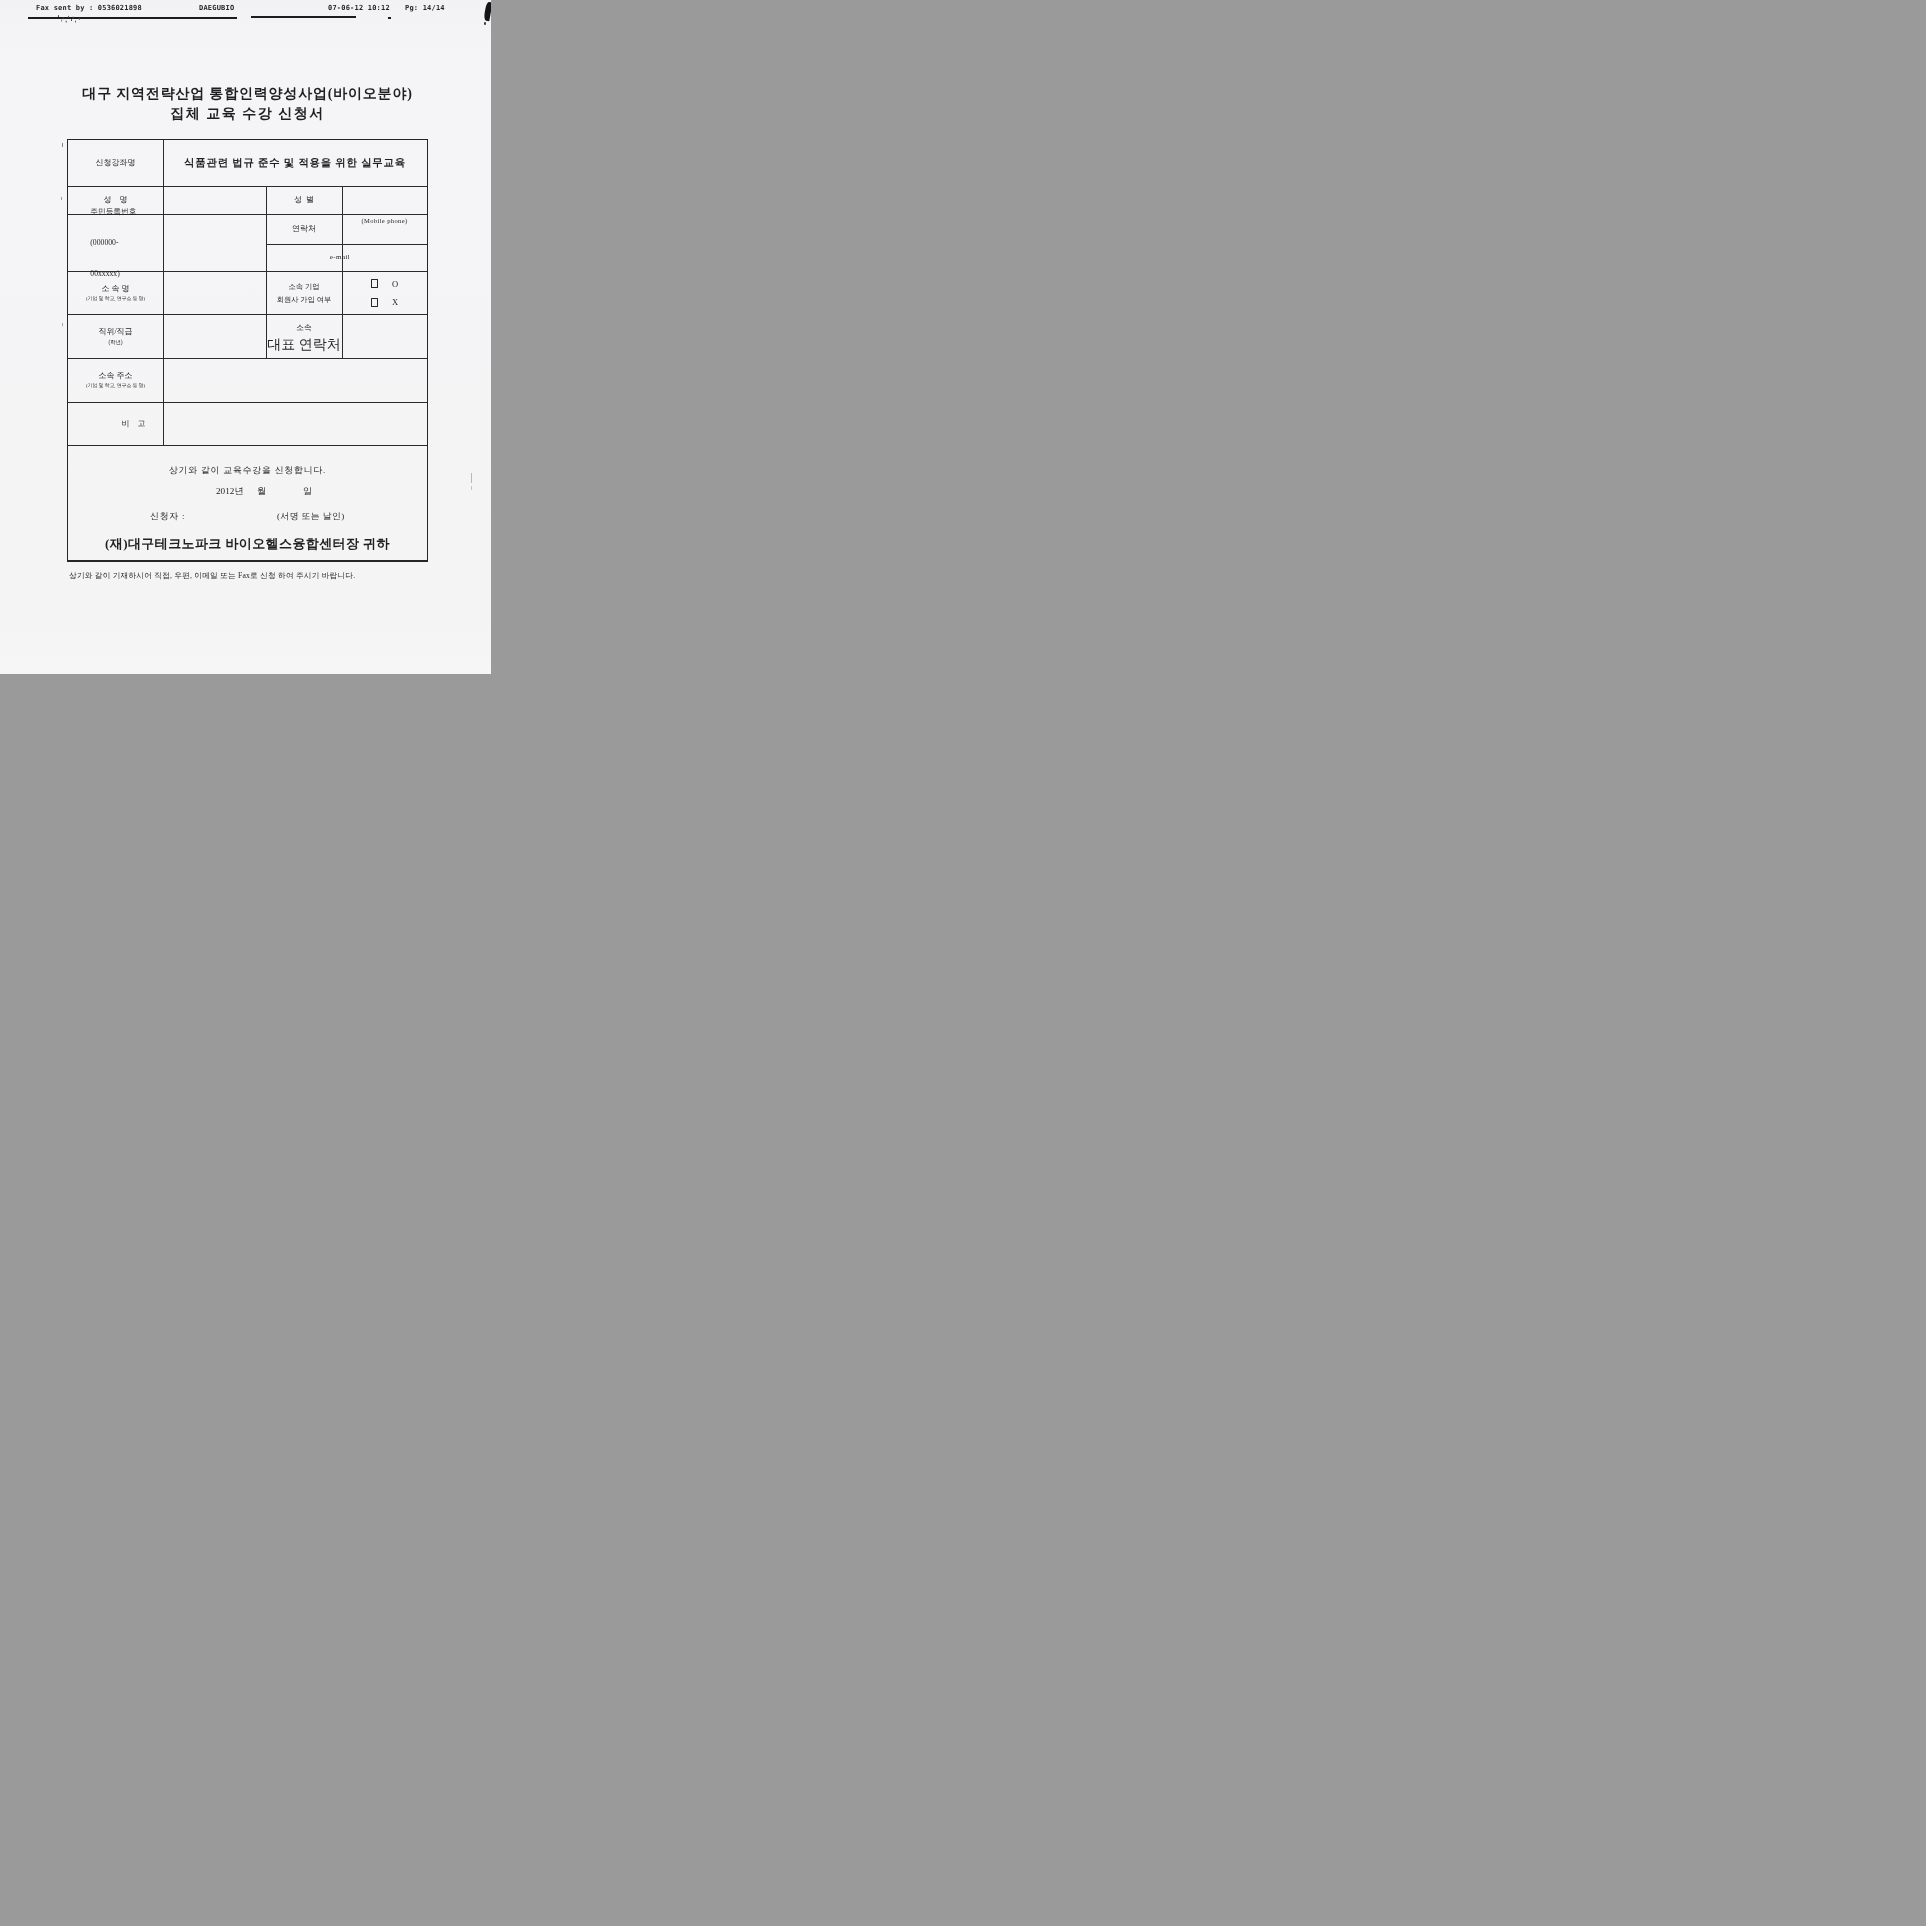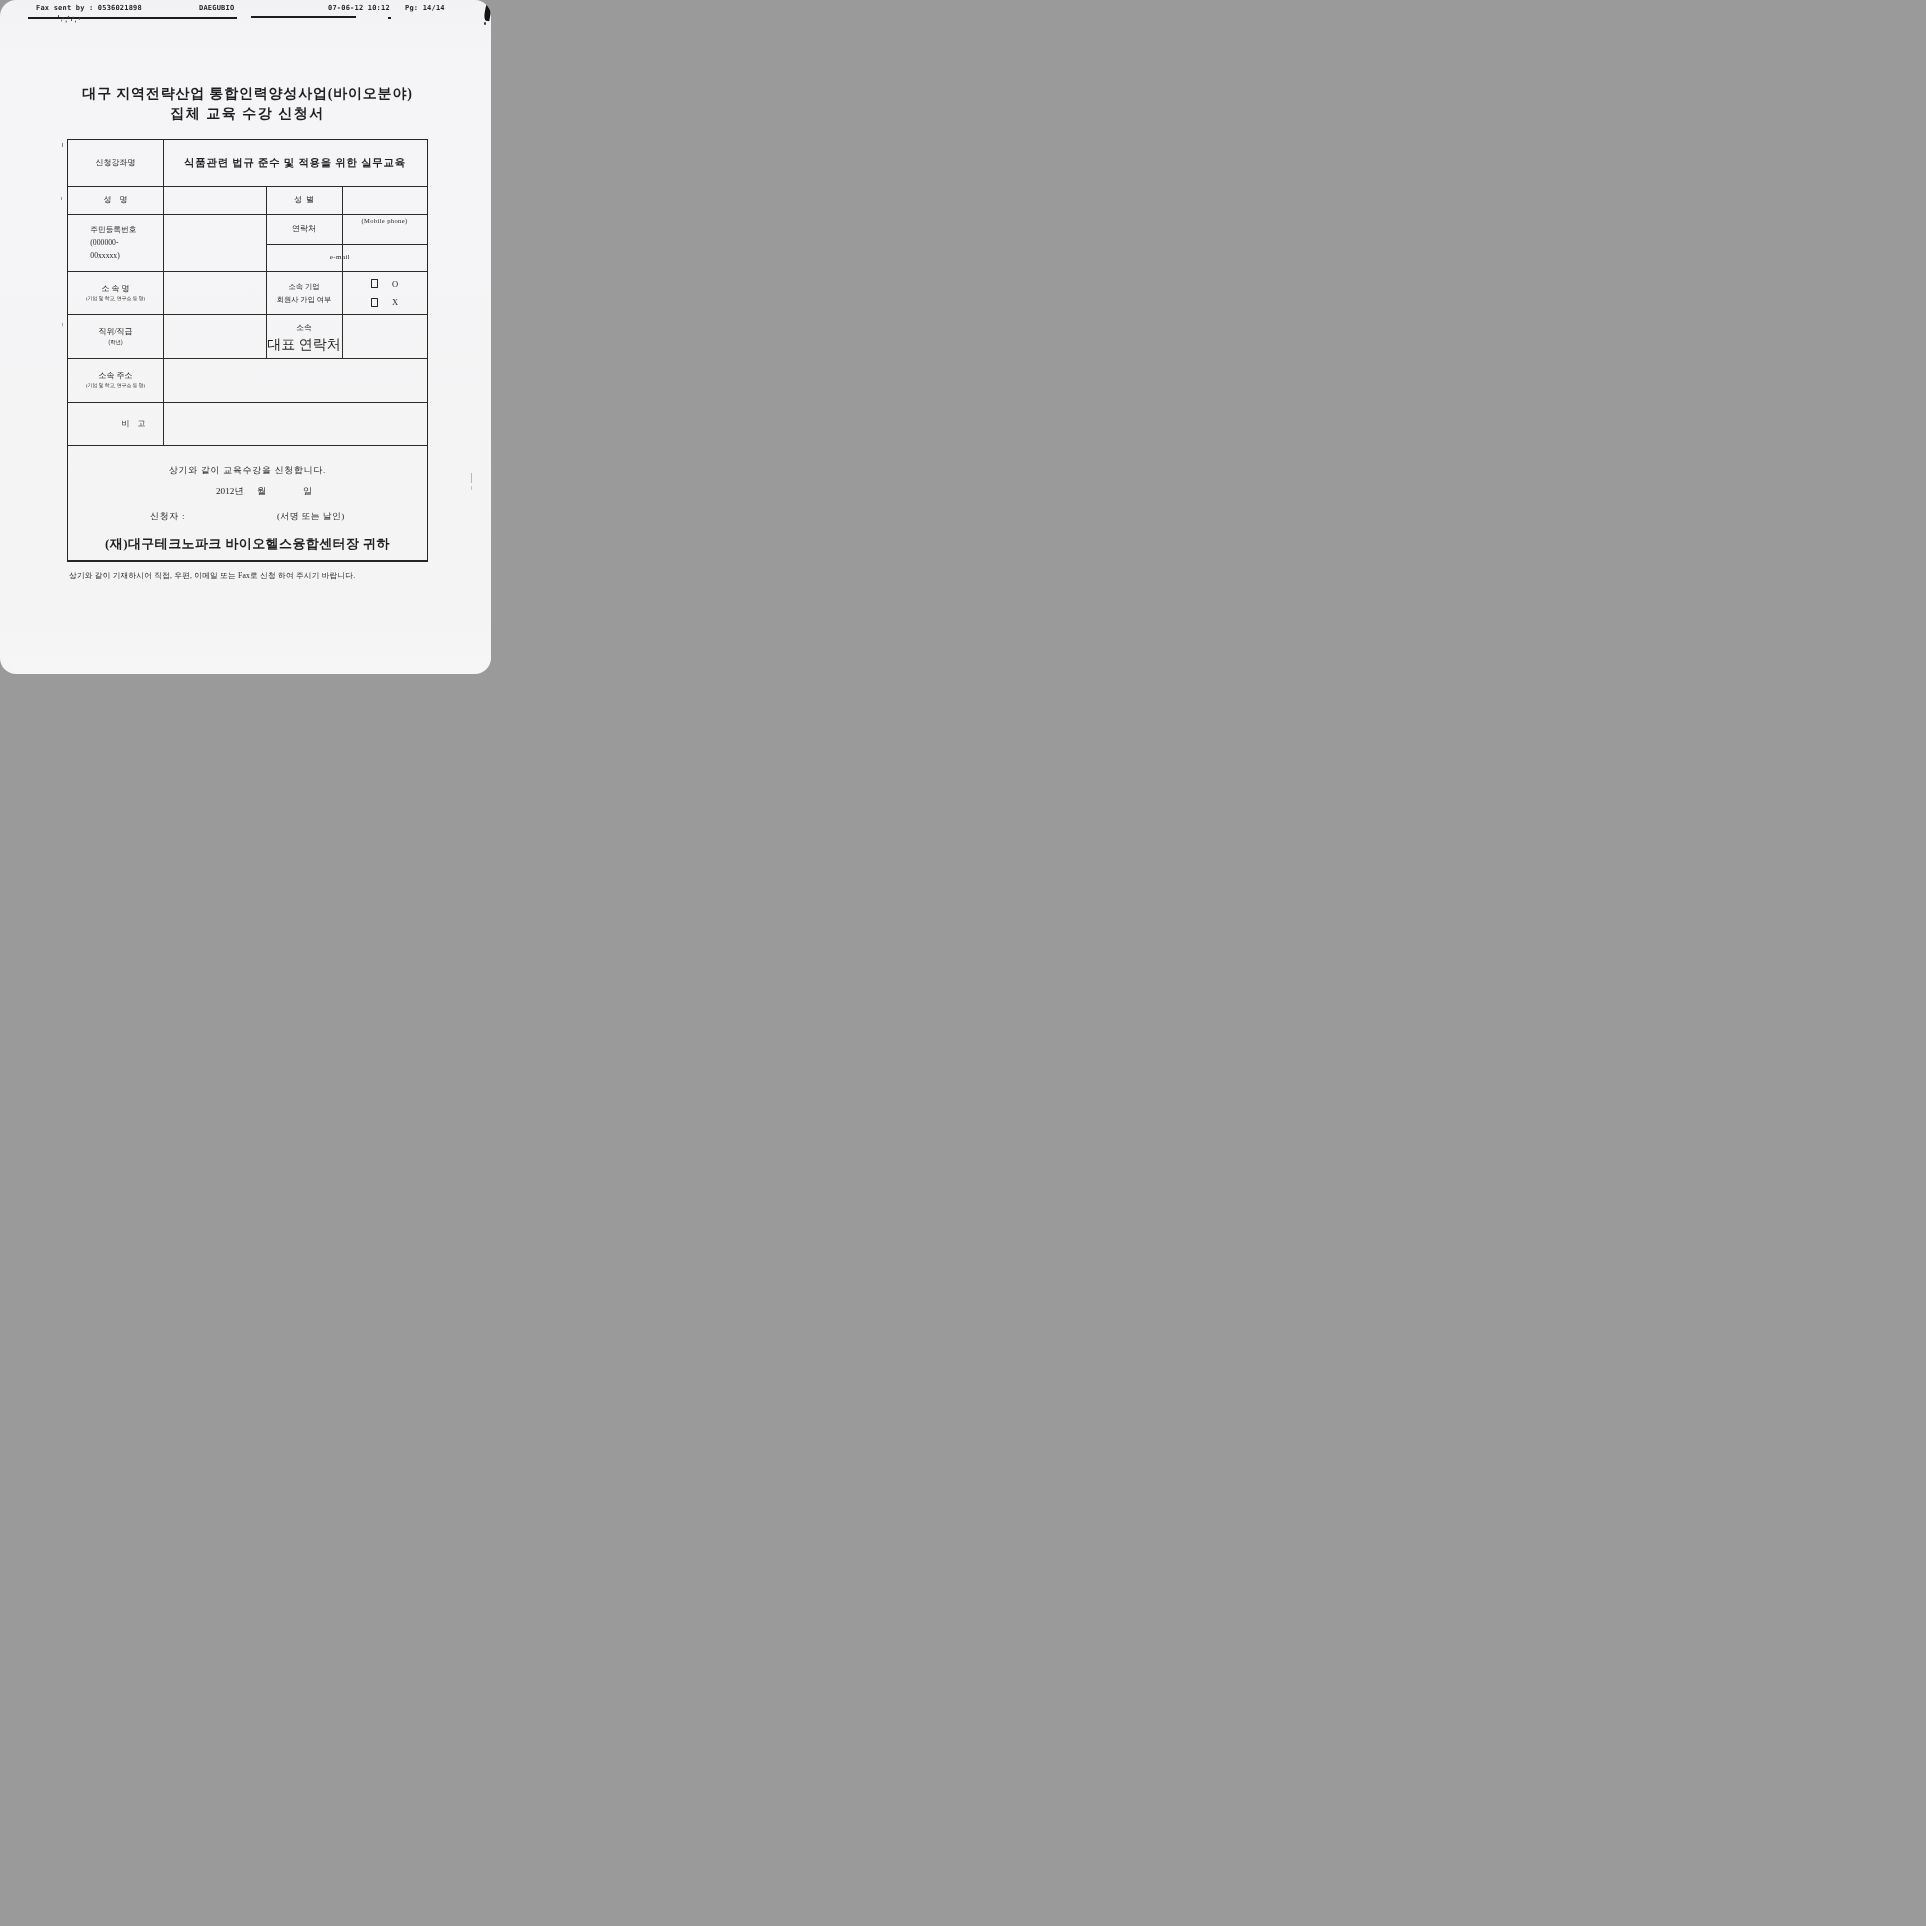--- a/index.html
+++ b/index.html
@@ -4,21 +4,20 @@
 <style>
   html,body{margin:0;padding:0;background:#9a9a9a;}
   .page{
     position:relative;
     width:491px;height:674px;
     background:#f4f4f6;
     background-image:linear-gradient(180deg,#f2f2f4 0%,#f5f5f7 8%,#f4f4f5 92%,#f6f6f7 100%);
     overflow:hidden;
     font-family:"Liberation Serif","DejaVu Serif",serif;
     color:#1f1f1f;
-    border-radius:16px;
   }
   
   .fax-item{
     position:absolute;top:3.5px;height:9.2px;
     font-family:"DejaVu Sans Mono","Liberation Mono",monospace;
     font-weight:bold;font-size:7px;letter-spacing:0.2px;color:#262626;
     white-space:pre;
   }
   .hline{position:absolute;background:#1c1c1c;}
   
@@ -97,21 +96,21 @@
 
     <div class="cell" style="left:0;top:46px;width:95px;height:28px;">
       <div class="lbl">성    명</div>
     </div>
     <div class="cell" style="left:95px;top:46px;width:103px;height:28px;"></div>
     <div class="cell" style="left:198px;top:46px;width:76px;height:28px;">
       <div class="lbl">성  별</div>
     </div>
     <div class="cell" style="left:274px;top:46px;width:85px;height:28px;"></div>
 
-    <div class="cell" style="left:0;top:74px;width:95px;height:57px;align-items:flex-start;padding-left:22.3px;text-align:right;justify-content:center;">
+    <div class="cell" style="left:0;top:74px;width:95px;height:57px;align-items:flex-start;padding-left:22.3px;text-align:right;justify-content:center;gap:18px;">
       <div class="lbl" style="font-size:7.7px;line-height:13px;">주민등록번호</div>
       <div class="lbl" style="font-size:7.7px;line-height:13px;">(000000-</div>
       <div class="lbl" style="font-size:7.7px;line-height:13px;">00xxxxx)</div>
     </div>
     <div class="cell" style="left:95px;top:74px;width:103px;height:57px;"></div>
     <div class="cell" style="left:198px;top:74px;width:76px;height:30px;">
       <div class="lbl">연락처</div>
     </div>
     <div class="cell" style="left:274px;top:74px;width:85px;height:30px;justify-content:flex-start;padding-top:3.1px;">
       <div class="mono-note">(Mobile phone)</div>

